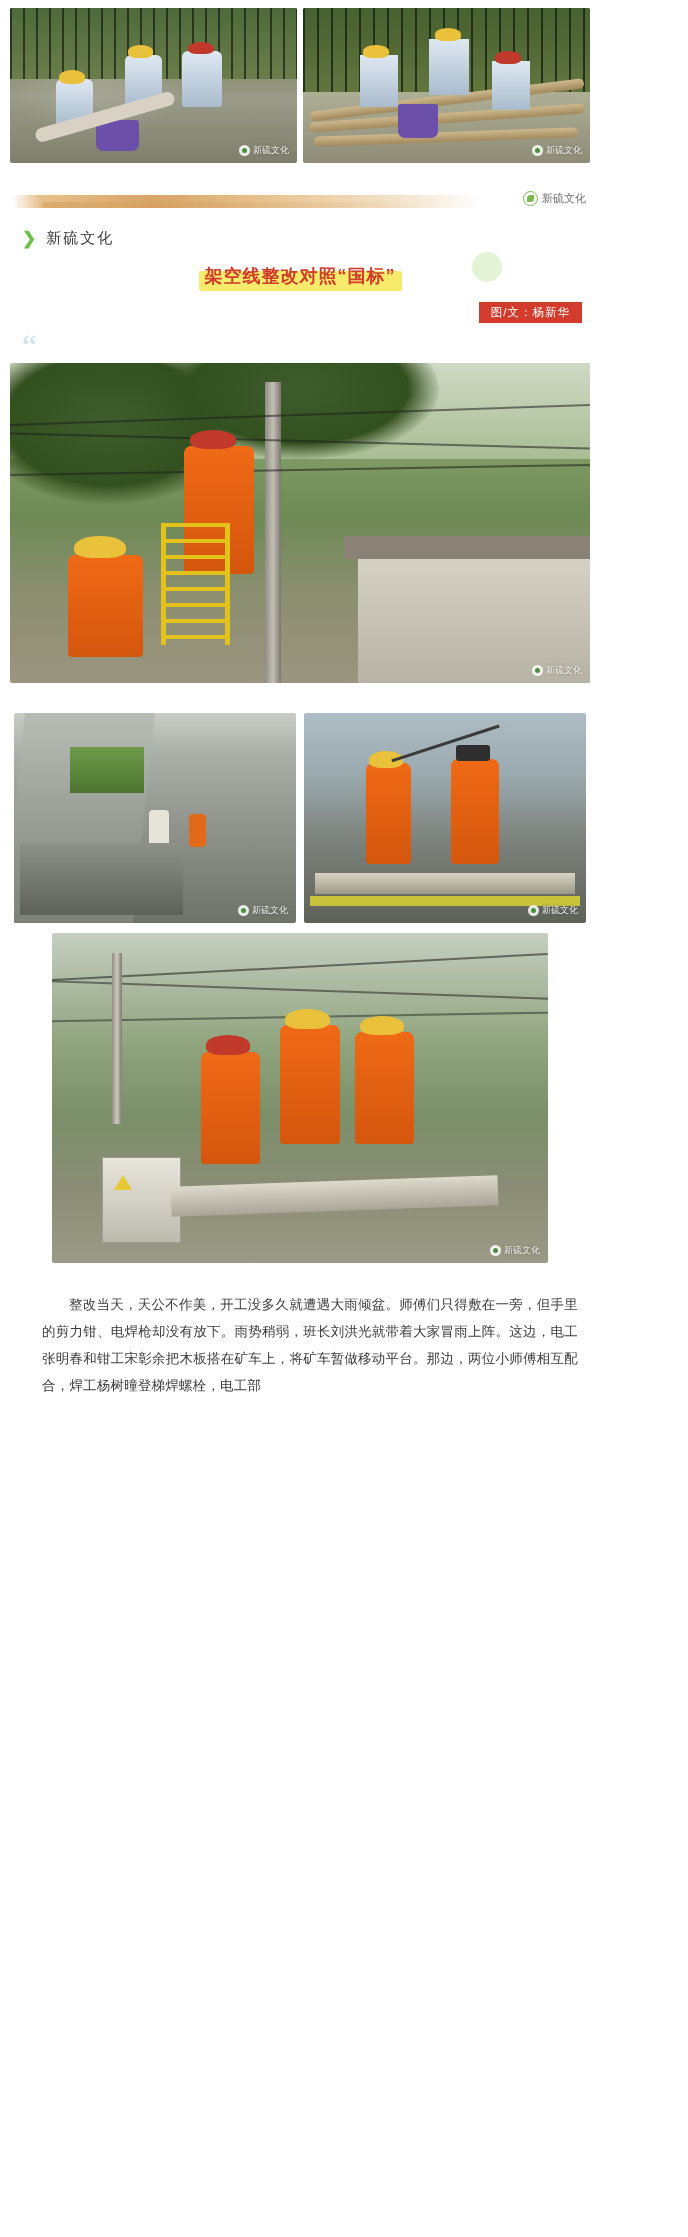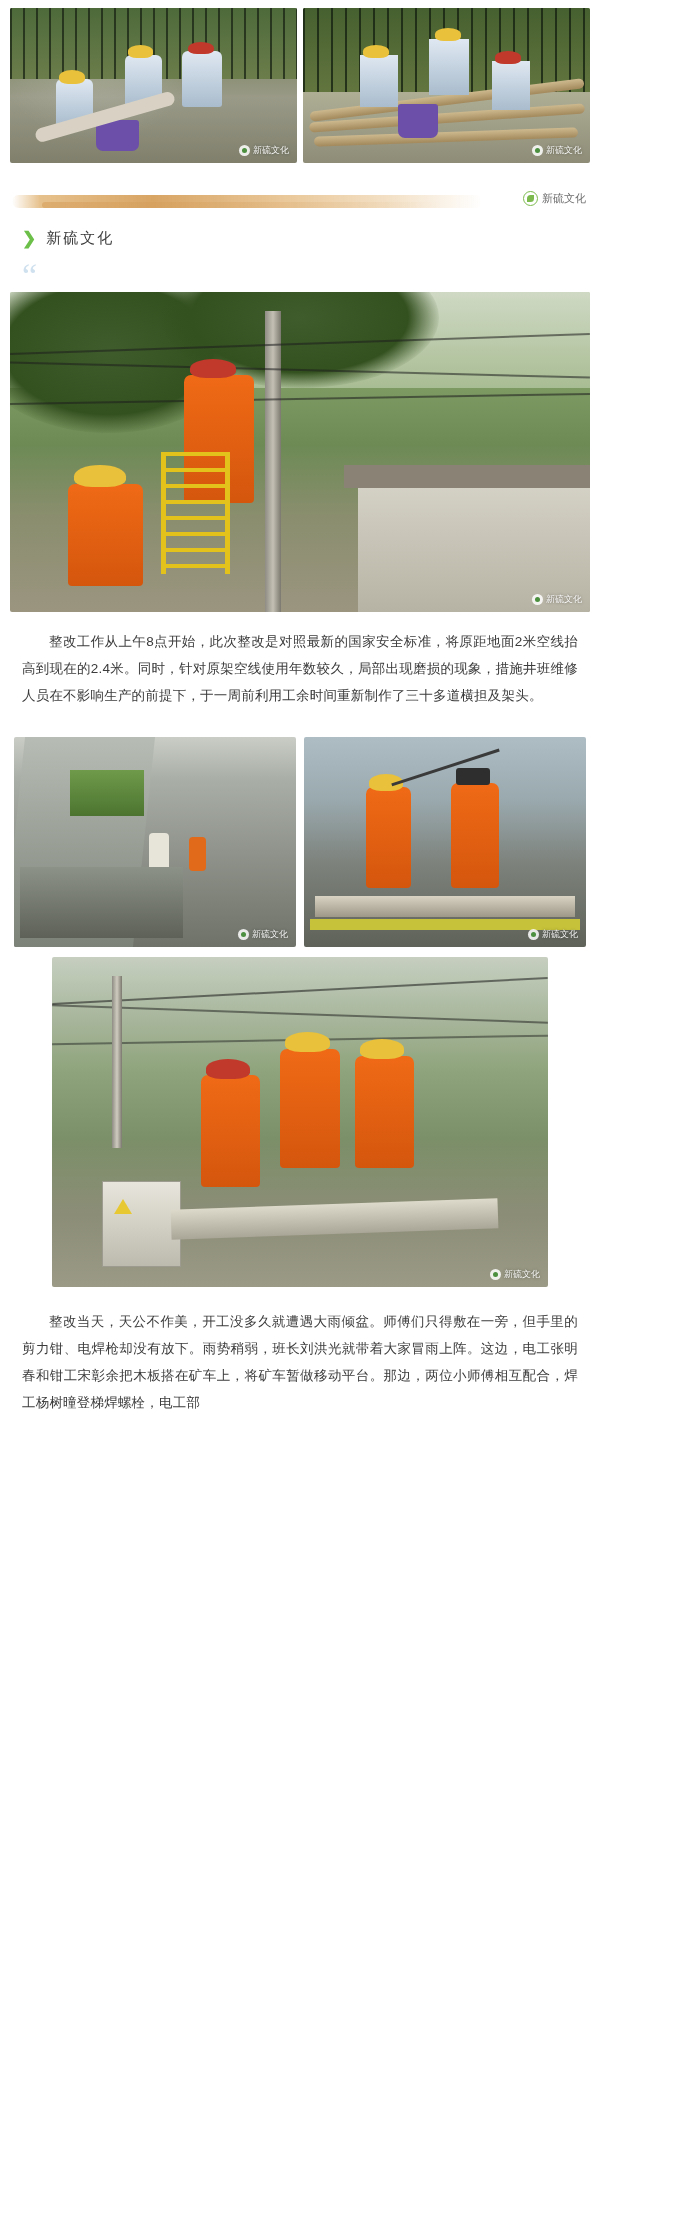--- a/index.html
+++ b/index.html
@@ -427,21 +427,28 @@
       <span class="leaf"></span>
       <span>新硫文化</span>
     </div>
   </div>
 
   <div class="section-head">
     <span class="chev">❯</span>
     <span class="title">新硫文化</span>
   </div>
 
-
+  <div class="headline-wrap">
+    <span class="circle"></span>
+    <span class="headline">架空线整改对照“国标”</span>
+  </div>
+
+  <div class="byline-row">
+    <span class="byline">图/文：杨新华</span>
+  </div>
 
   <div class="quote">“</div>
 
   <div class="photo p-hero hero">
     <div class="sky"></div>
     <div class="tree" style="left:-6%;top:-8%;width:46%;height:52%;"></div>
     <div class="tree" style="left:26%;top:-14%;width:48%;height:44%;"></div>
     <div class="house"></div>
     <div class="pole"></div>
     <div class="wire" style="left:0;right:0;top:16%;transform:rotate(-2deg);"></div>
@@ -452,21 +459,20 @@
     <div class="ladder" style="left:26%;top:50%;width:12%;height:38%;"></div>
     <div class="orange" style="left:10%;top:60%;width:13%;height:32%;"></div>
     <div style="position:absolute;left:11%;top:54%;width:9%;height:7%;background:#e9c13b;border-radius:50% 50% 35% 35%;"></div>
     <div class="wm">
       <span class="wmdot"></span>
       <span>新硫文化</span>
     </div>
   </div>
 
   <div class="pad" style="padding-top:16px;">
-    <p class="para indent" style="margin-top:0;">整改工作从上午8点开始，此次整改是对照最新的国家安全标准，将原距地面2米空线抬高到现在的2.4米。同时，针对原架空线使用年数较久，局部出现磨损的现象，措施井班维修人员在不影响生产的前提下，于一周前利用工余时间重新制作了三十多道横担及架头。</p>
   </div>
 
   <div class="row2">
 
     <div class="photo p-conveyor">
       <div class="green"></div>
       <div style="position:absolute;left:48%;top:46%;width:7%;height:20%;background:#e7e4da;border-radius:4px;"></div>
       <div style="position:absolute;left:62%;top:48%;width:6%;height:16%;background:#e06a1a;border-radius:4px;"></div>
       <div style="position:absolute;left:2%;right:40%;bottom:4%;height:34%;background:linear-gradient(180deg,#8d9289,#5d6158);"></div>
       <div class="wm">
@@ -504,17 +510,17 @@
     <div class="orange" style="left:46%;top:28%;width:12%;height:36%;"></div>
     <div style="position:absolute;left:47%;top:23%;width:9%;height:6%;background:#e9c13b;border-radius:50% 50% 35% 35%;"></div>
     <div class="orange" style="left:61%;top:30%;width:12%;height:34%;"></div>
     <div style="position:absolute;left:62%;top:25%;width:9%;height:6%;background:#e9c13b;border-radius:50% 50% 35% 35%;"></div>
     <div class="wm">
       <span class="wmdot"></span>
       <span>新硫文化</span>
     </div>
   </div>
 
-  <div class="pad tail" style="padding-top:8px;">
+  <div class="pad tail" style="padding-top:14px;margin-left:20px;">
     <p class="para indent">整改当天，天公不作美，开工没多久就遭遇大雨倾盆。师傅们只得敷在一旁，但手里的剪力钳、电焊枪却没有放下。雨势稍弱，班长刘洪光就带着大家冒雨上阵。这边，电工张明春和钳工宋彰余把木板搭在矿车上，将矿车暂做移动平台。那边，两位小师傅相互配合，焊工杨树曈登梯焊螺栓，电工部</p>
   </div>
 
 </div>
 
 </body></html>

